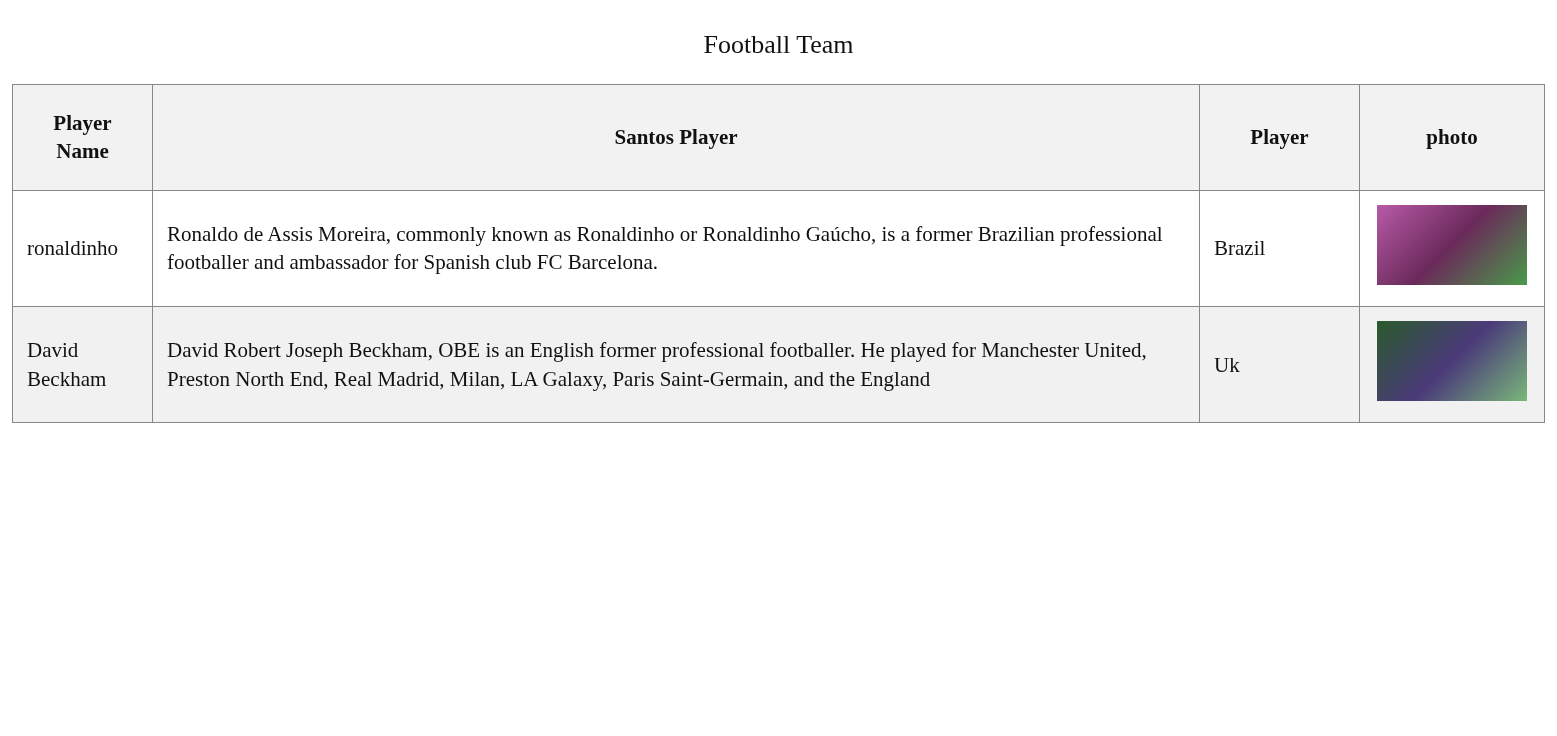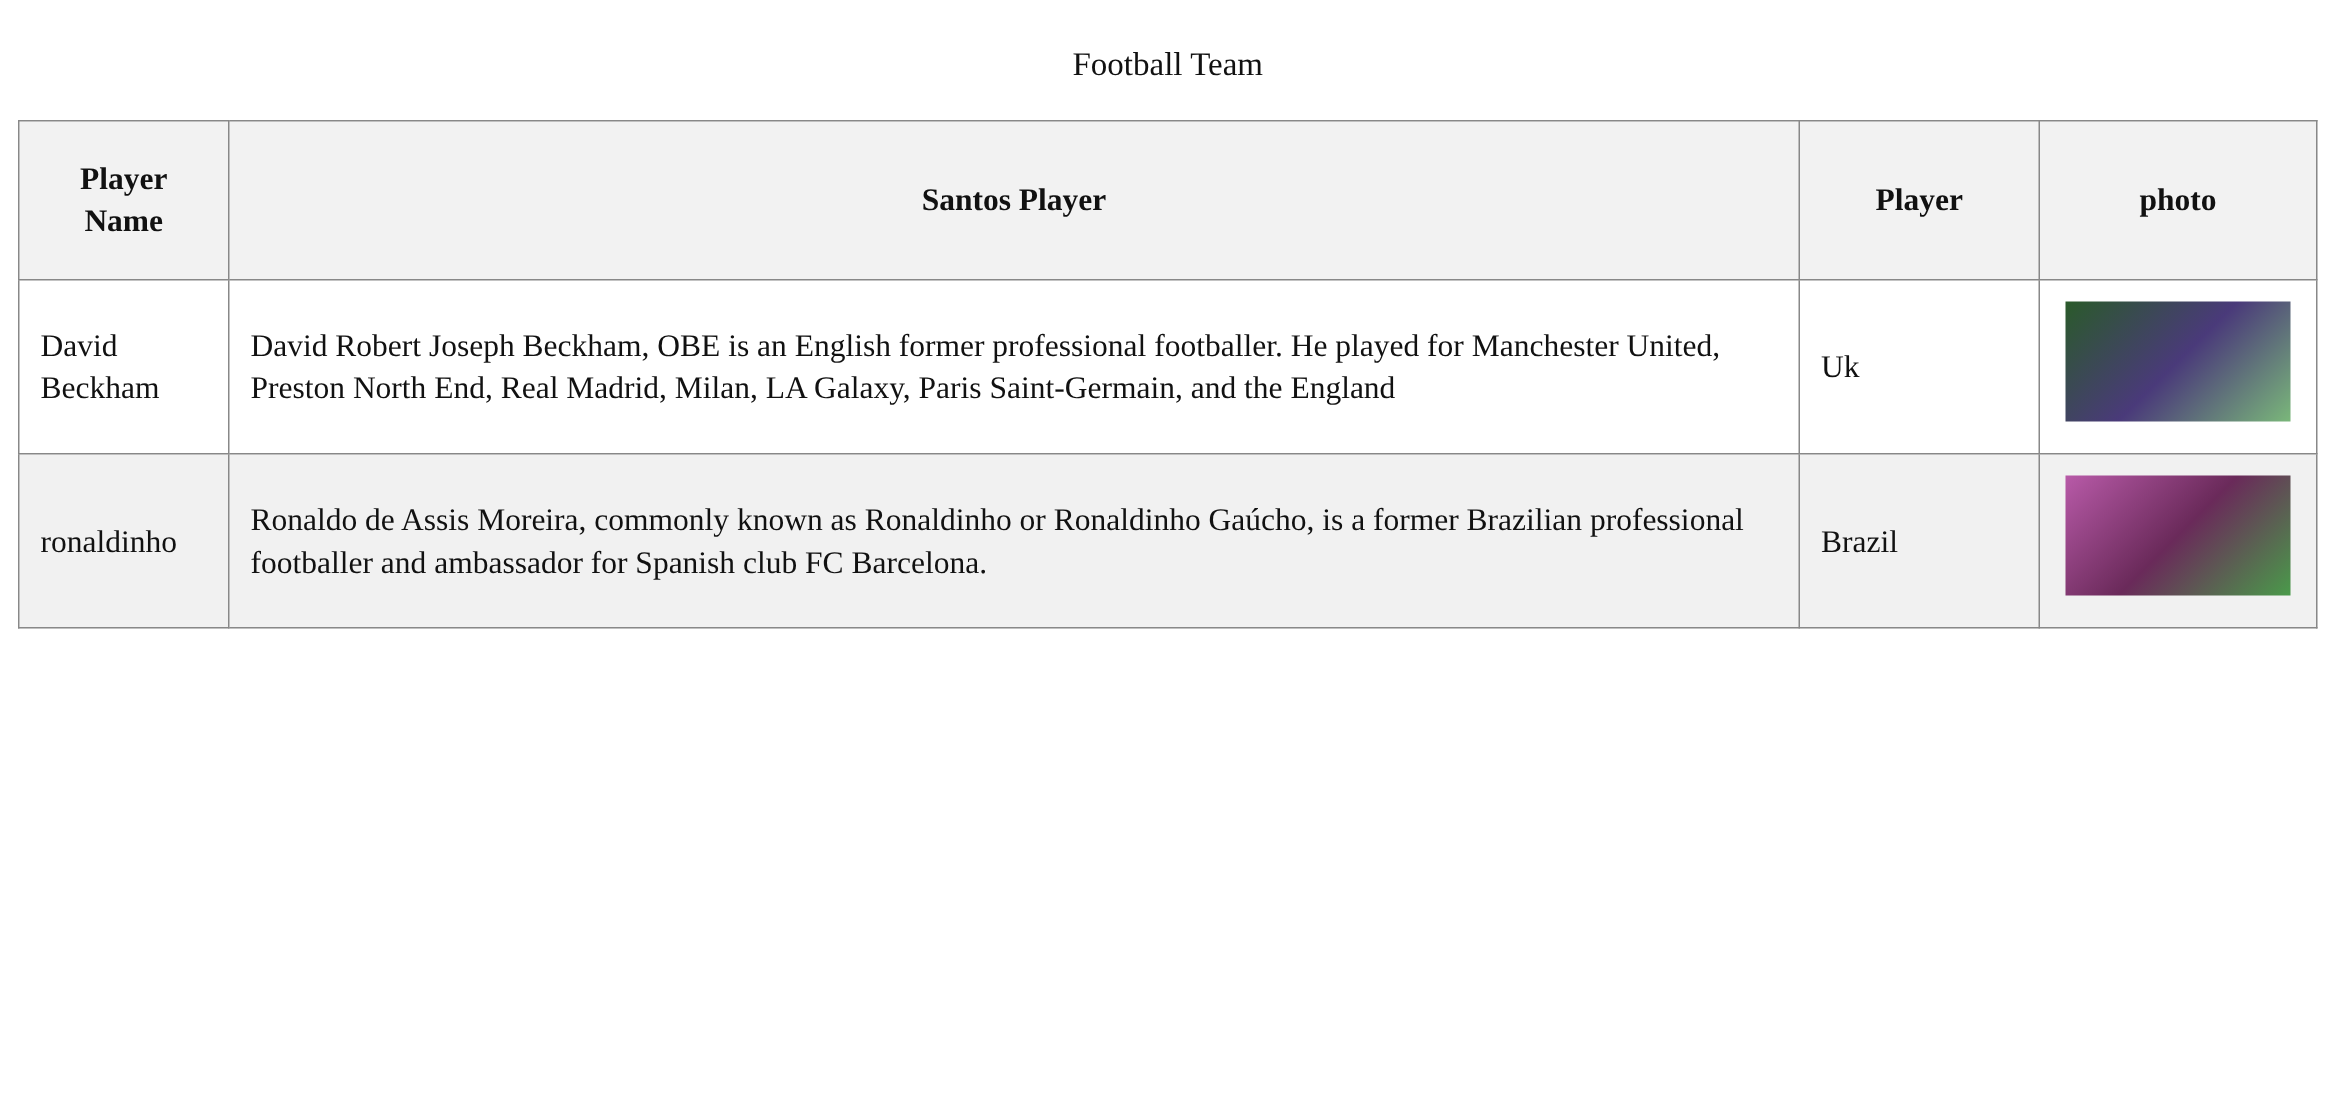--- a/index.html
+++ b/index.html
@@ -9,21 +9,21 @@
     }
     body {
       font-family: Georgia, 'Times New Roman', serif;
       font-size: 20px;
       color: #111;
       padding: 30px 12px;
       background: #fff;
     }
     .title {
       text-align: center;
-      font-size: 22px;
+      font-size: 26px;
       margin-bottom: 24px;
     }
     table {
       width: 100%;
       border-collapse: collapse;
       table-layout: fixed;
     }
     th, td {
       border: 1px solid #888;
       padding: 14px;
@@ -74,29 +74,29 @@
   <thead>
     <tr>
       <th>Player Name</th>
       <th>Santos Player</th>
       <th>Player</th>
       <th>photo</th>
     </tr>
   </thead>
   <tbody>
     <tr>
+      <td>ronaldinho</td>
+      <td>Ronaldo de Assis Moreira, commonly known as Ronaldinho or Ronaldinho Gaúcho, is a former Brazilian professional footballer and ambassador for Spanish club FC Barcelona.</td>
+      <td>Brazil</td>
+      <td class="photo-cell">
+        <span class="photo photo-3"></span>
+      </td>
+    </tr>
+    <tr>
       <td>David Beckham</td>
       <td>David Robert Joseph Beckham, OBE is an English former professional footballer. He played for Manchester United, Preston North End, Real Madrid, Milan, LA Galaxy, Paris Saint-Germain, and the England</td>
       <td>Uk</td>
       <td class="photo-cell">
         <span class="photo photo-2"></span>
       </td>
     </tr>
-    <tr>
-      <td>ronaldinho</td>
-      <td>Ronaldo de Assis Moreira, commonly known as Ronaldinho or Ronaldinho Gaúcho, is a former Brazilian professional footballer and ambassador for Spanish club FC Barcelona.</td>
-      <td>Brazil</td>
-      <td class="photo-cell">
-        <span class="photo photo-3"></span>
-      </td>
-    </tr>
   </tbody>
 </table>
 
 </body></html>

